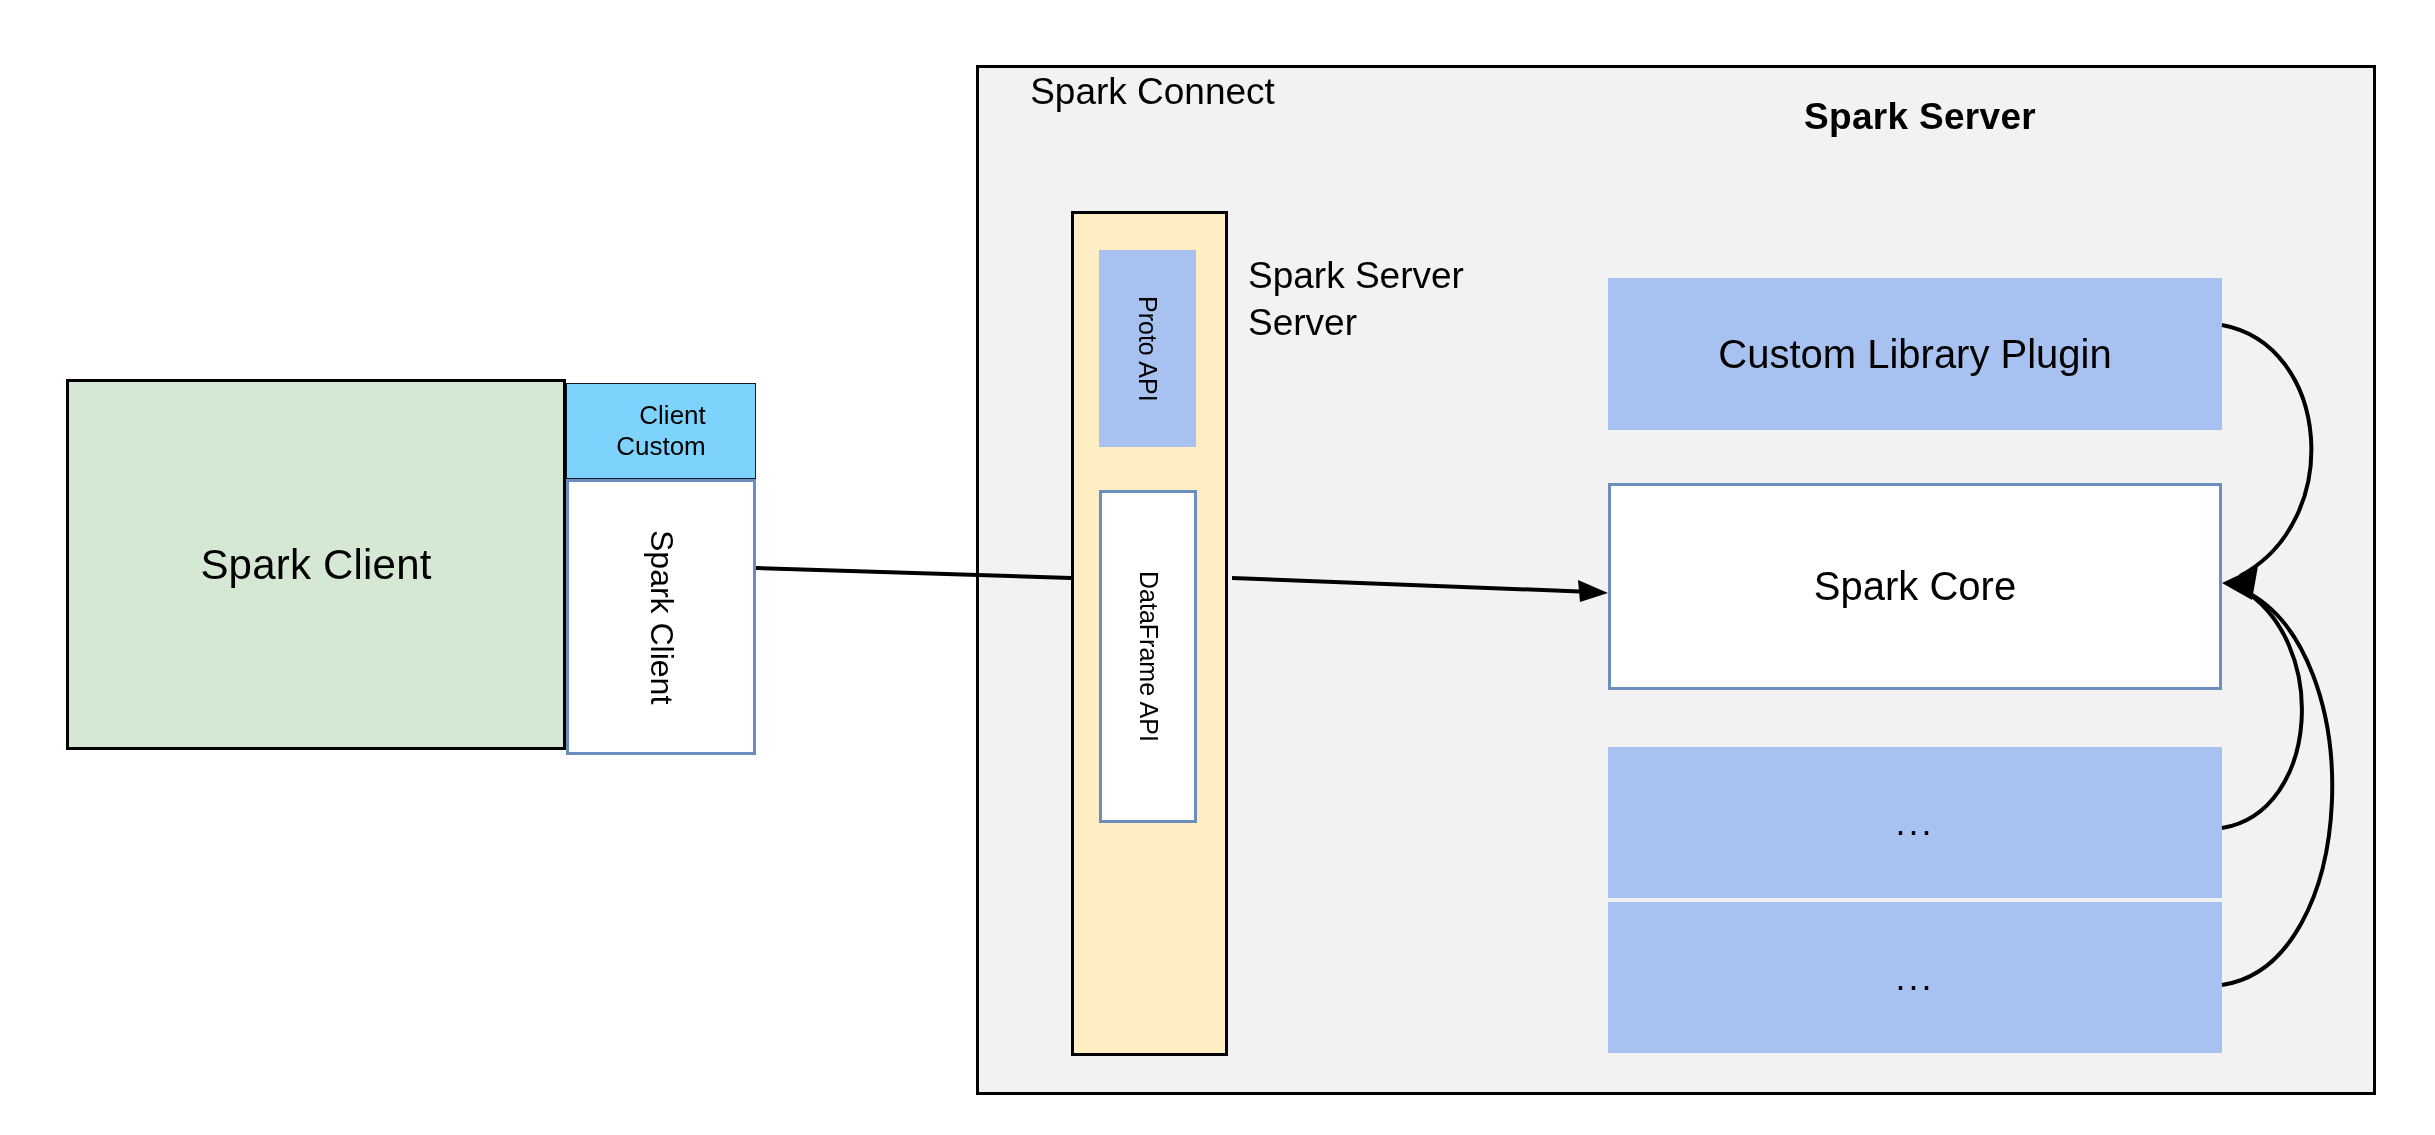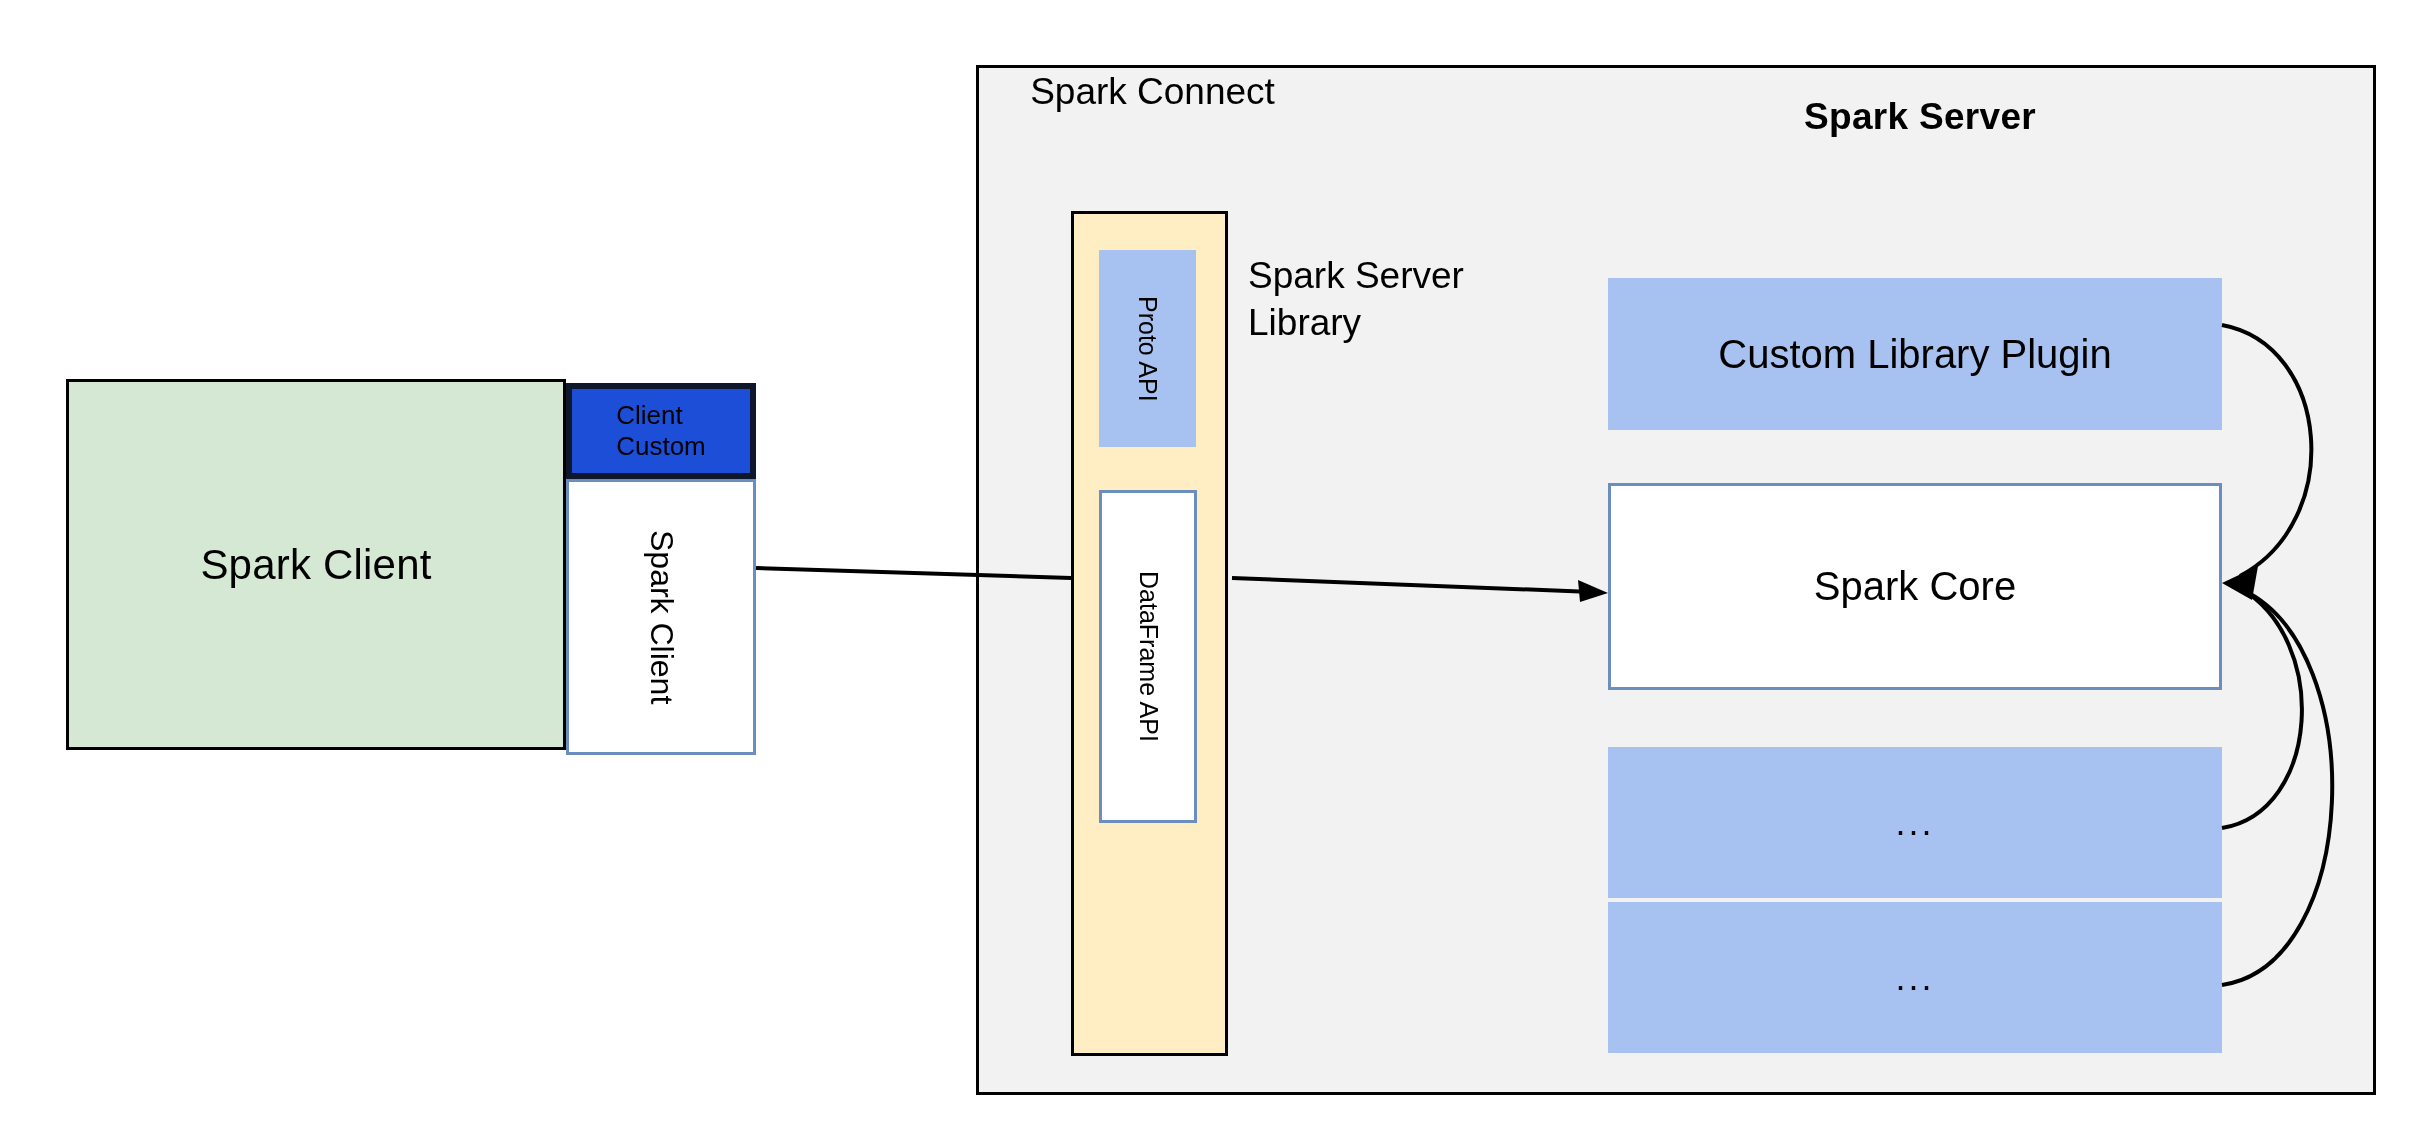--- a/index.html
+++ b/index.html
@@ -29,24 +29,24 @@
     background: #d5e8d4;
     border: 3px solid #000000;
     display: flex; align-items: center; justify-content: center;
     text-align: center;
     font-size: 42px;
     line-height: 1.22;
     letter-spacing: 0.2px;
   }
   #client-package {
     left: 566px; top: 383px; width: 190px; height: 96px;
-    background: #1d4ed8;
-    border: 6px solid #0f172a;
-    display: flex; align-items: center; justify-content: center;
-    text-align: left;
+    background: #7dd3fc;
+    border: 1px solid #0f172a;
+    display: flex; align-items: center; justify-content: center;
+    text-align: right;
     font-size: 26px;
     line-height: 1.2;
   }
   #spark-client {
     left: 566px; top: 479px; width: 190px; height: 276px;
     background: #ffffff;
     border: 3px solid #6c8ebf;
     display: flex; align-items: center; justify-content: center;
   }
   #spark-client .vtext {
@@ -165,21 +165,21 @@
   <div class="abs" id="server-container"></div>
 
   <div class="abs" id="spark-connect-label">
     <div>Spark Connect</div>
   </div>
 
   <div class="abs" id="spark-server-title">Spark Server</div>
 
   <div class="abs" id="spark-server-library-label">
     <div>Spark Server</div>
-    <div>Library</div>
+    <div>Server</div>
   </div>
 
   <div class="abs" id="connect-column"></div>
 
   <div class="abs" id="proto-api">
     <span class="vtext">Proto API</span>
   </div>
 
   <div class="abs" id="dataframe-api">
     <span class="vtext">DataFrame API</span>

